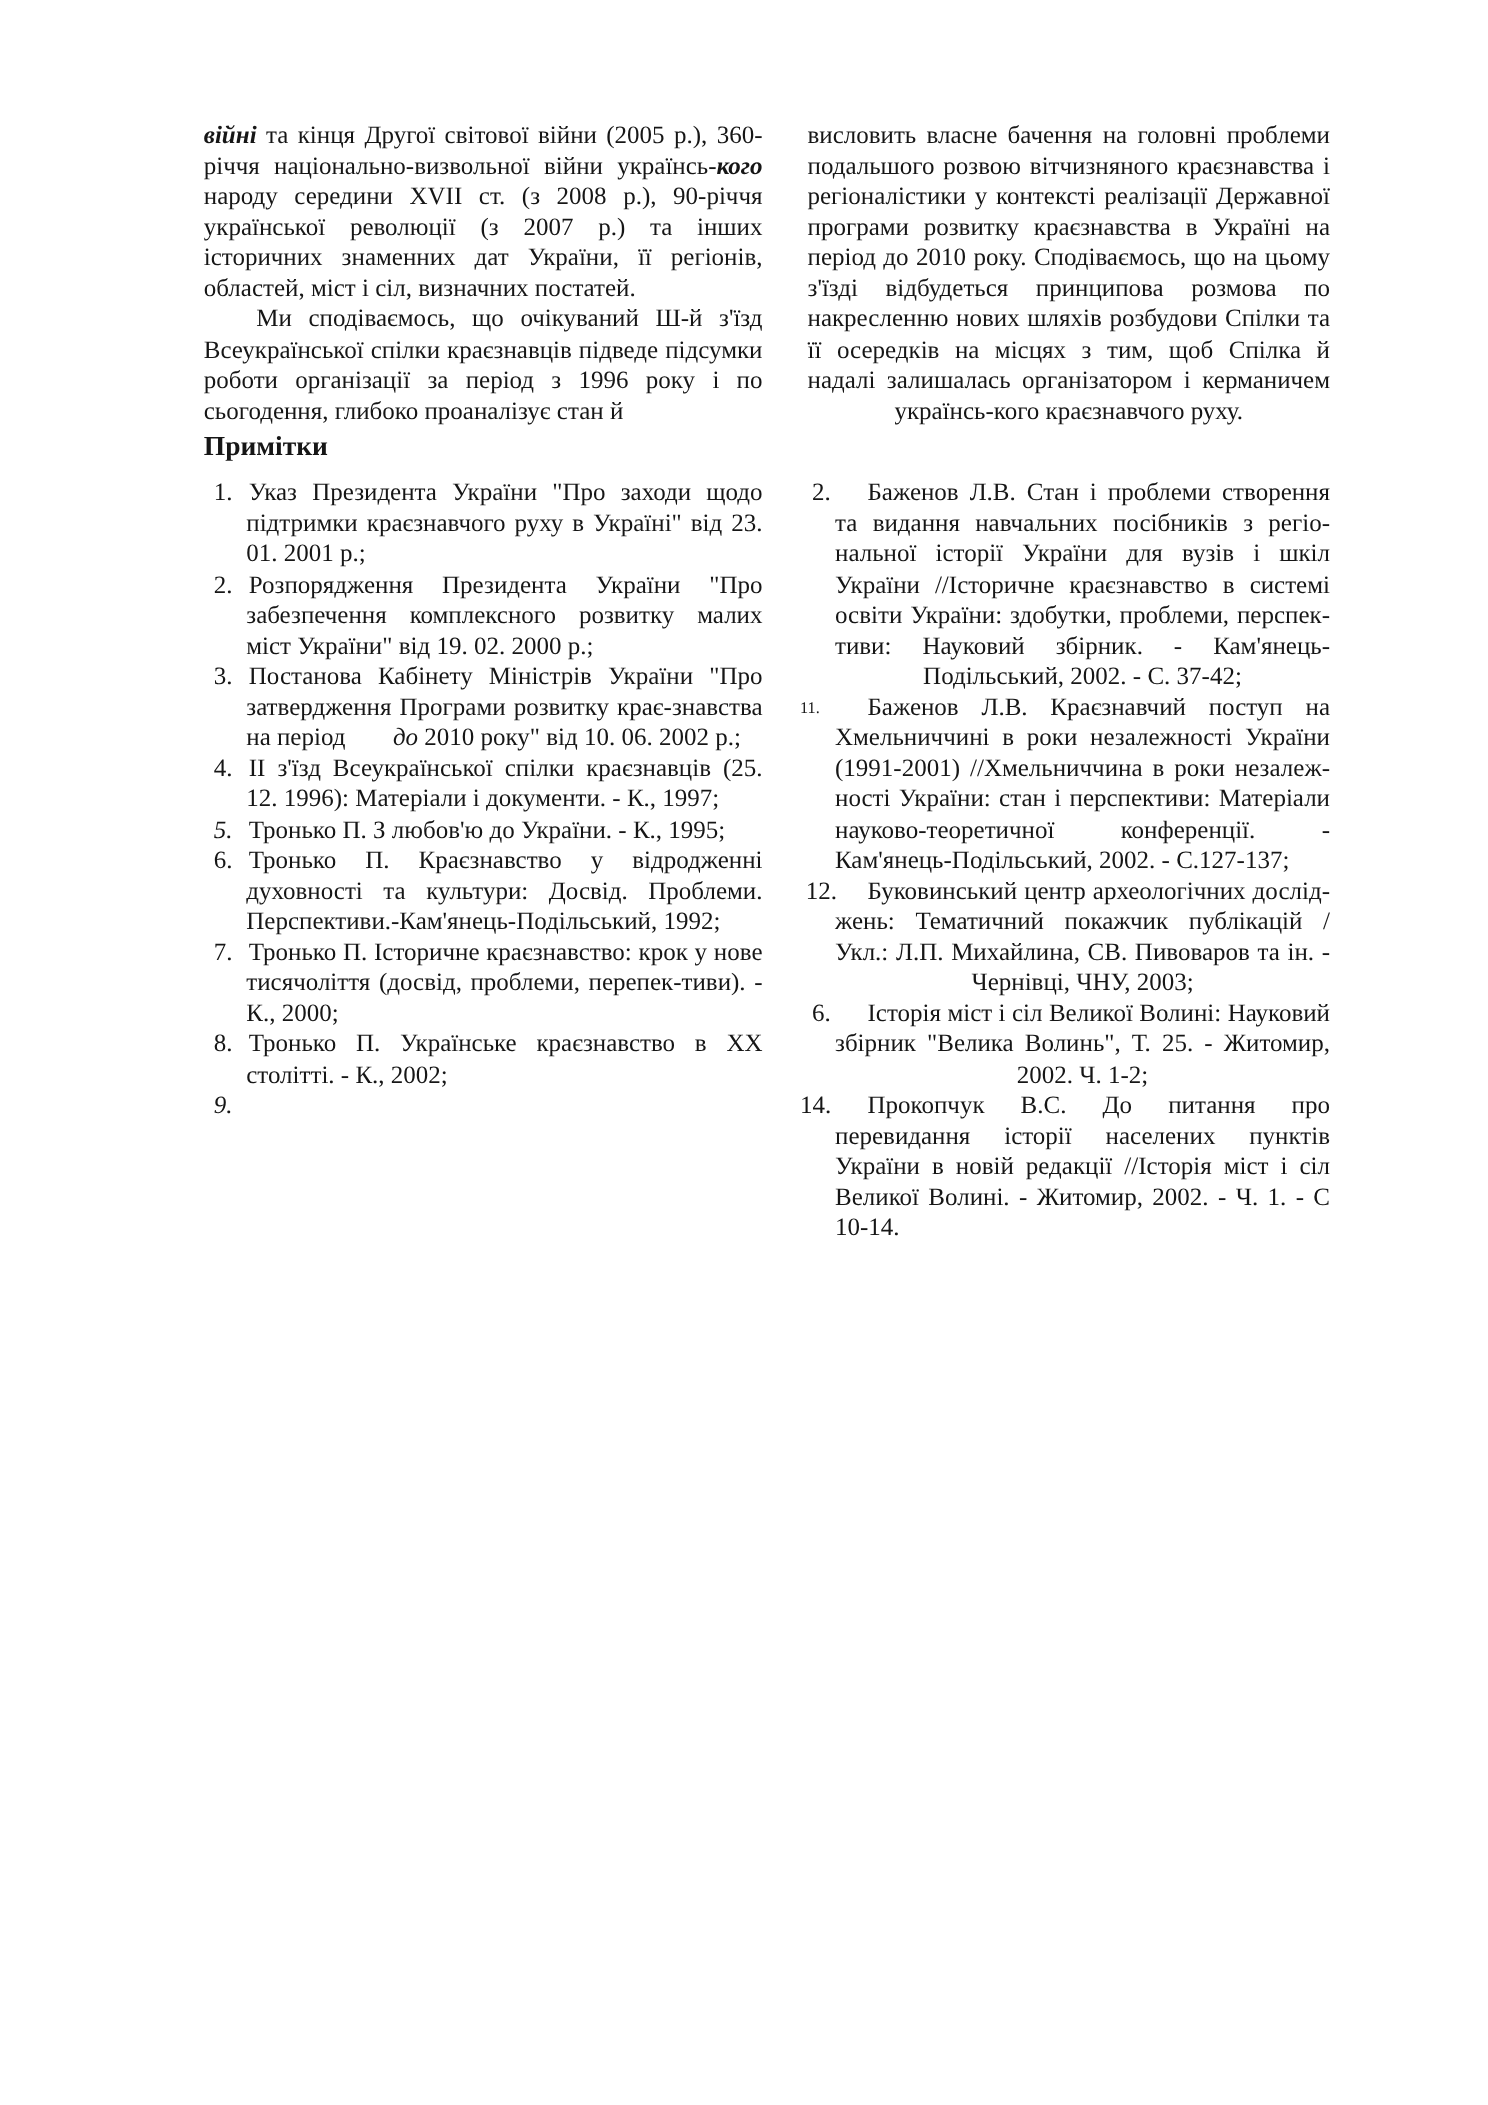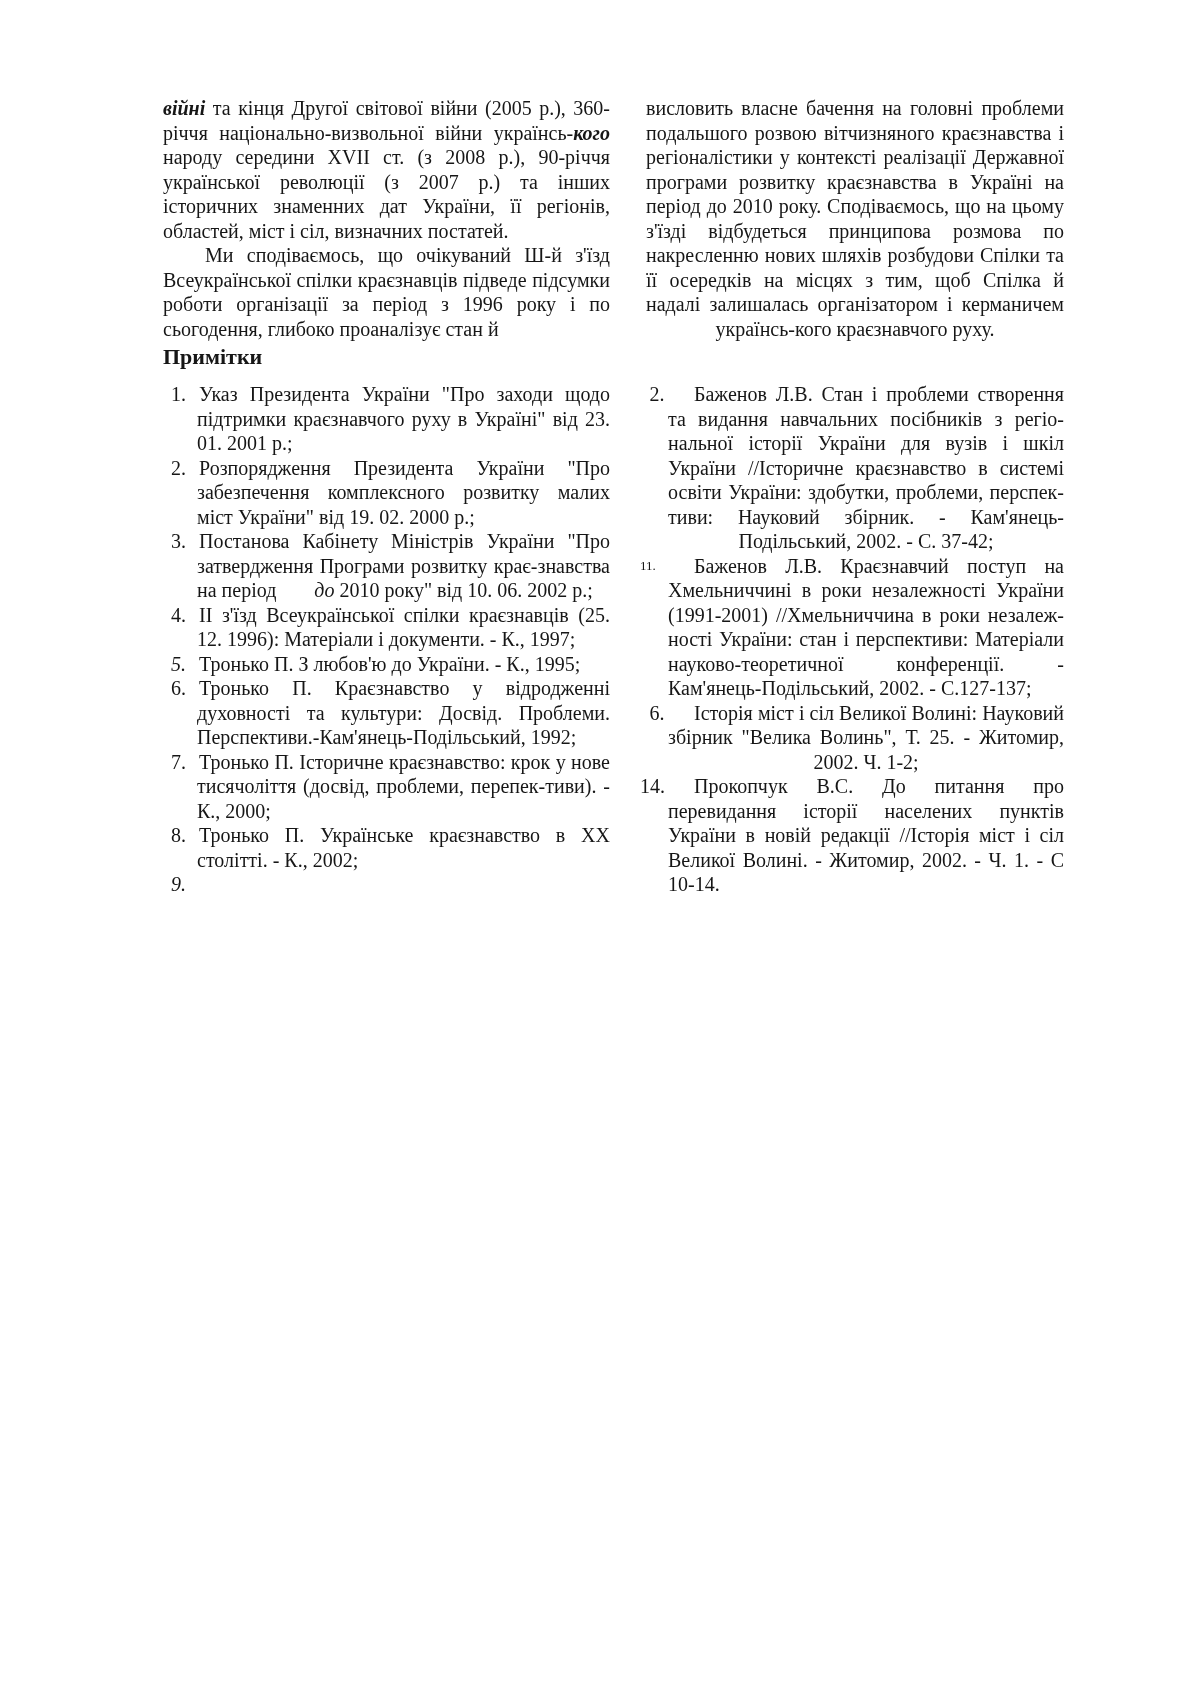--- a/index.html
+++ b/index.html
@@ -96,18 +96,19 @@
         <li class="note-item"><span class="num">4.</span><span class="seg">ІІ з'їзд Всеукраїнської спілки краєзнавців (25. 12. 1996): Матеріали і документи. - К., 1997;</span></li>
         <li class="note-item"><span class="num italic">5.</span><span class="seg">Тронько П. З любов'ю до України. - К., 1995;</span></li>
         <li class="note-item"><span class="num">6.</span><span class="seg">Тронько П. Краєзнавство у відродженні духовності та культури: Досвід. Проблеми. Перспективи.-Кам'янець-Подільський, 1992;</span></li>
         <li class="note-item"><span class="num">7.</span><span class="seg">Тронько П. Історичне краєзнавство: крок у нове тисячоліття (досвід, проблеми, перепек-тиви). - К., 2000;</span></li>
         <li class="note-item"><span class="num">8.</span><span class="seg">Тронько П. Українське краєзнавство в ХХ столітті. - К., 2002;</span></li>
         <li class="note-item"><span class="num italic">9.</span></li>
       </ol>
     <ol class="notes-list right-list" id="notes-right">
         <li class="note-item center-last"><span class="num">2.</span><span class="seg">Баженов Л.В. Стан і проблеми створення та видання навчальних посібників з регіо-нальної історії України для вузів і шкіл України //Історичне краєзнавство в системі освіти України: здобутки, проблеми, перспек-тиви: Науковий збірник. - Кам'янець-Подільський, 2002. - С. 37-42;</span></li>
         <li class="note-item"><span class="num sans">11.</span><span class="seg">Баженов Л.В. Краєзнавчий поступ на Хмельниччині в роки незалежності України (1991-2001) //Хмельниччина в роки незалеж-ності України: стан і перспективи: Матеріали науково-теоретичної конференції. - Кам'янець-Подільський, 2002. - С.127-137;</span></li>
+        <li class="note-item center-last"><span class="num">12.</span><span class="seg">Буковинський центр археологічних дослід-жень: Тематичний покажчик публікацій / Укл.: Л.П. Михайлина, СВ. Пивоваров та ін. - Чернівці, ЧНУ, 2003;</span></li>
         <li class="note-item center-last"><span class="num">6.</span><span class="seg">Історія міст і сіл Великої Волині: Науковий збірник "Велика Волинь", Т. 25. - Житомир, 2002. Ч. 1-2;</span></li>
         <li class="note-item"><span class="num">14.</span><span class="seg">Прокопчук В.С. До питання про перевидання історії населених пунктів України в новій редакції //Історія міст і сіл Великої Волині. - Житомир, 2002. - Ч. 1. - С 10-14.</span></li>
       </ol>
   </section>
 
 </main>
 
 </body></html>

